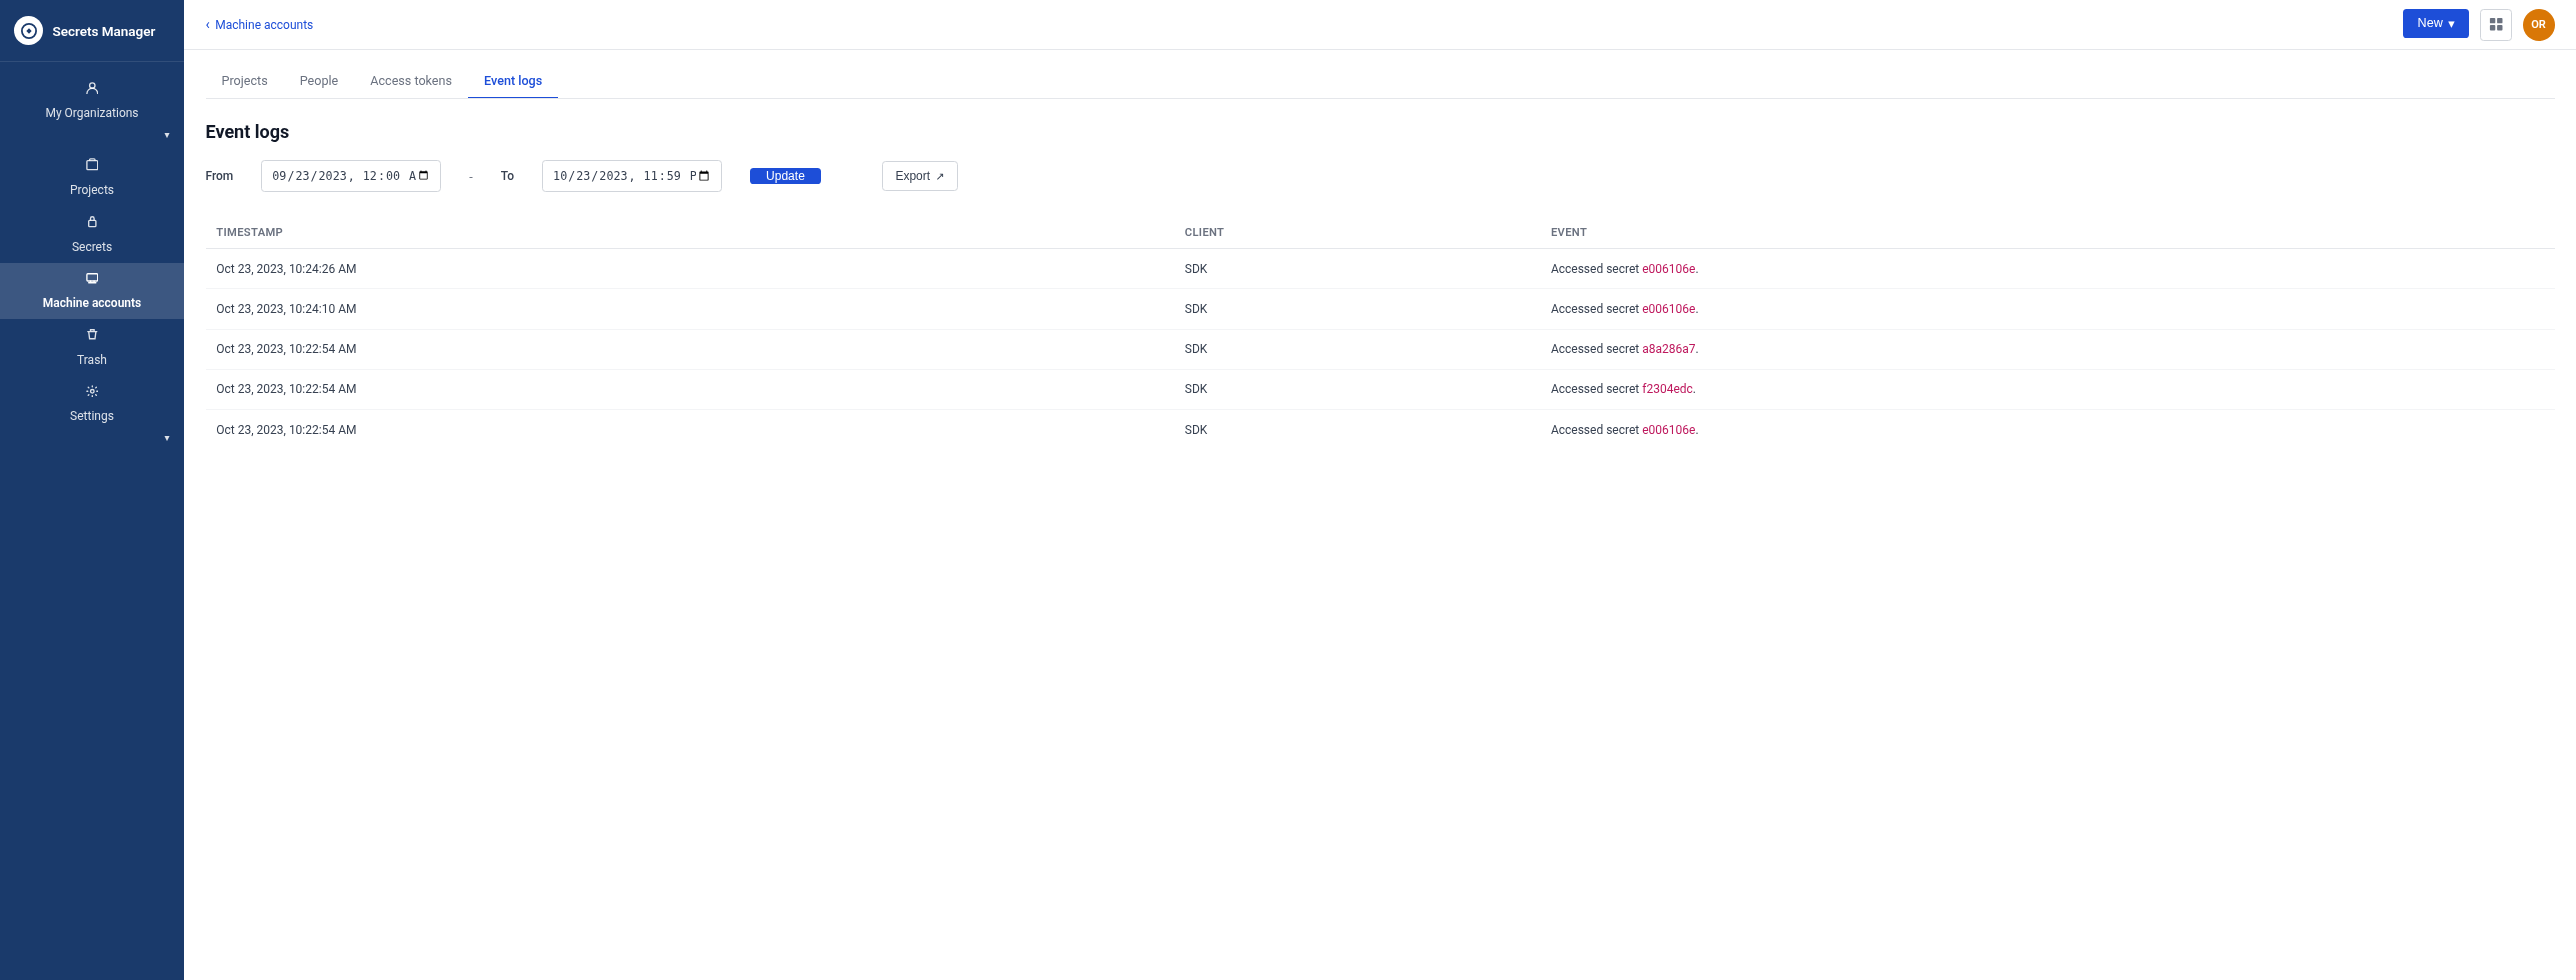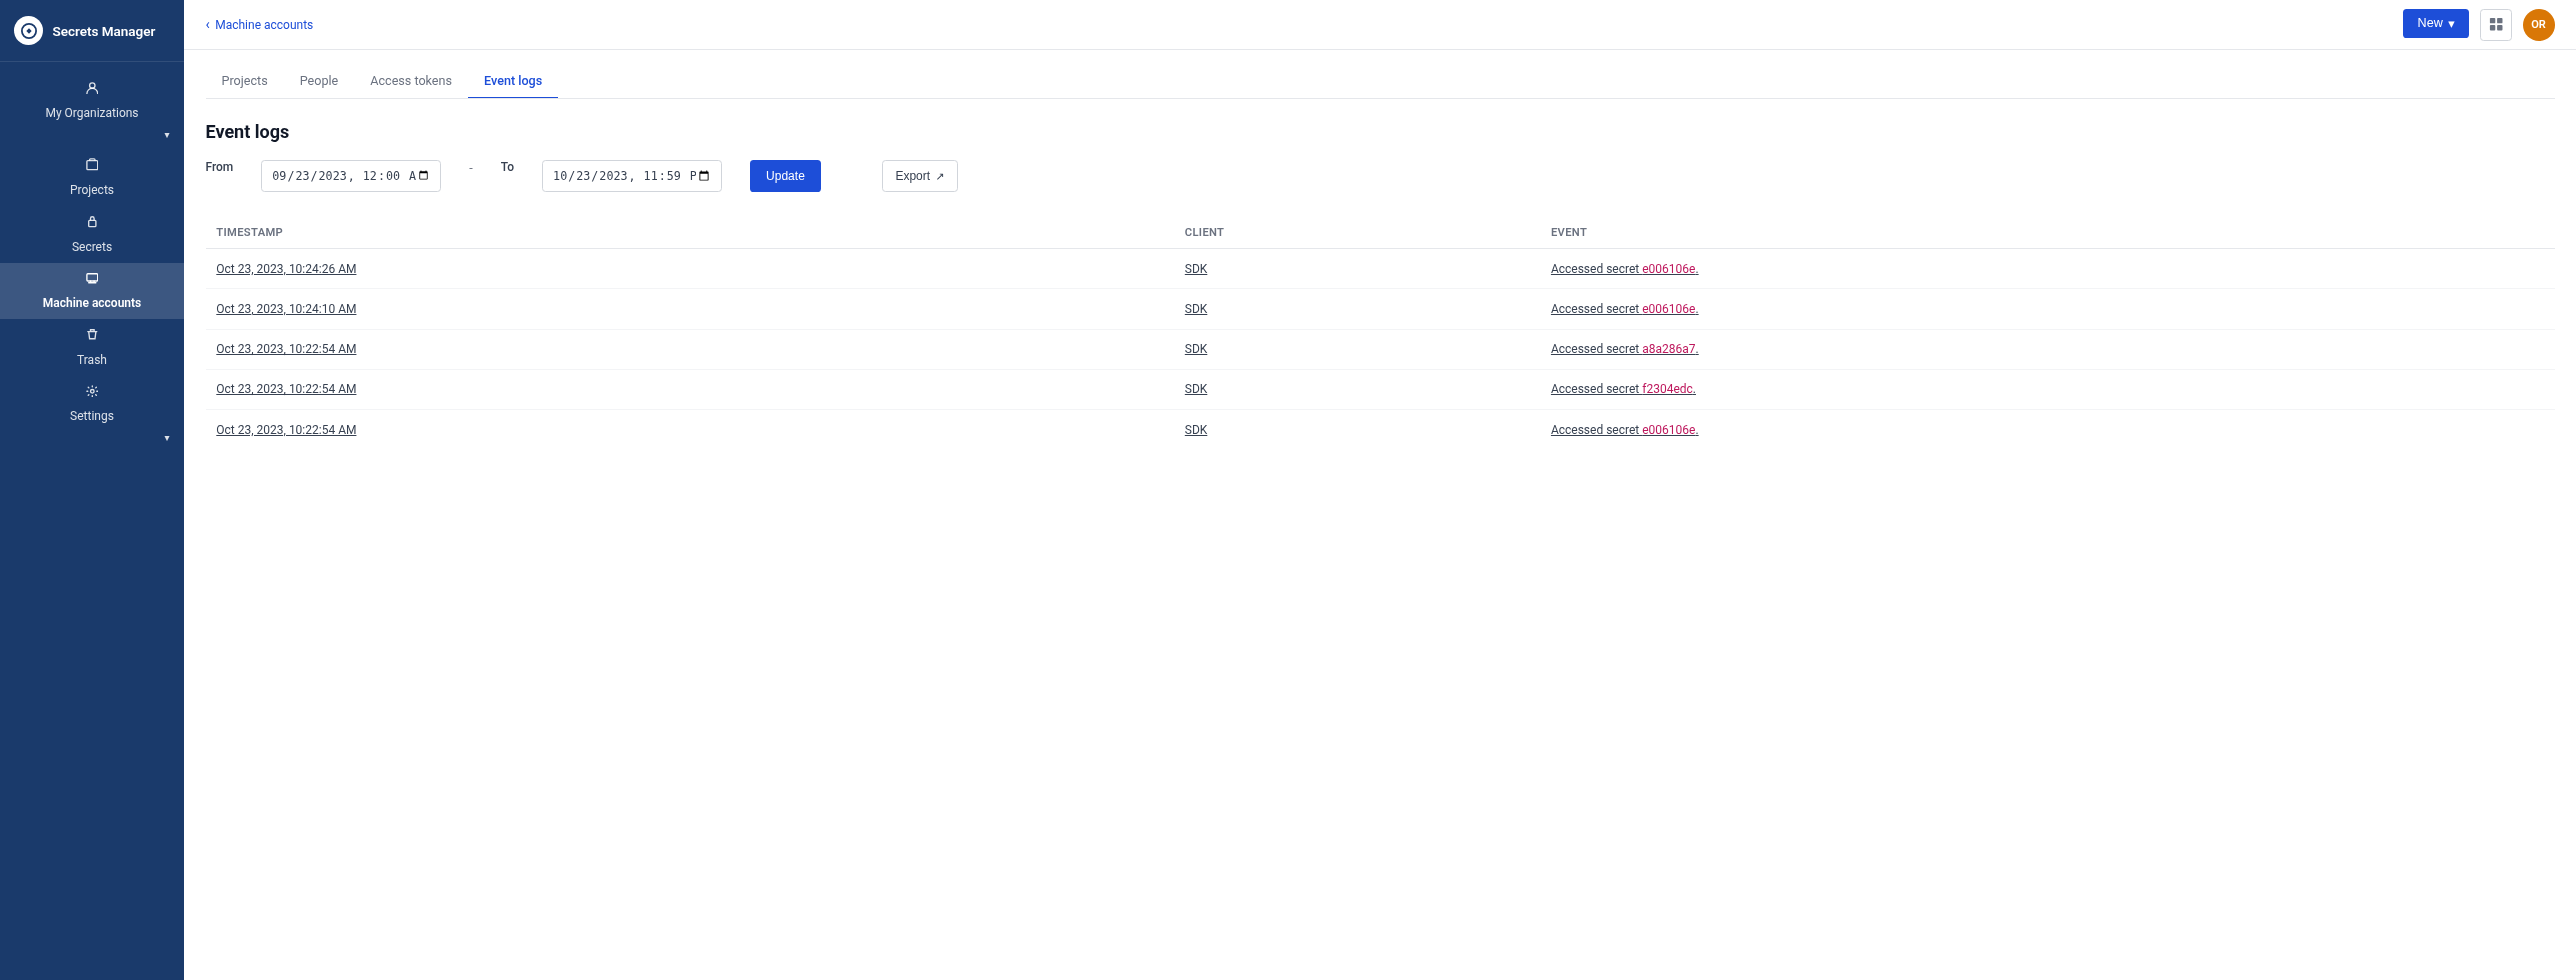--- a/index.html
+++ b/index.html
@@ -203,20 +203,21 @@
     .section-title {
       font-size: 18px;
       font-weight: 700;
       color: #111827;
       margin-bottom: 18px;
     }
 
     
     .filter-bar {
       display: flex;
+      align-items: center;
       gap: 28px;
       margin-bottom: 25px;
     }
     .filter-label {
       font-size: 12px;
       color: #374151;
       font-weight: 500;
     }
     .date-input {
       border: 0.9px solid #d1d5db;
@@ -268,21 +269,20 @@
       padding: 9px 10.8px;
       border-bottom: 0.9px solid #e5e7eb;
       text-transform: uppercase;
       letter-spacing: 0.03em;
     }
     .event-table td {
       padding: 12.6px 10.8px;
       font-size: 12px;
       color: #374151;
       border-bottom: 0.9px solid #f3f4f6;
-      text-decoration: underline;
     }
     .event-table tr:last-child td { border-bottom: none; }
     .secret-link {
       color: #be185d;
       text-decoration: none;
     }
   </style>
 </head>
 <body>
 

